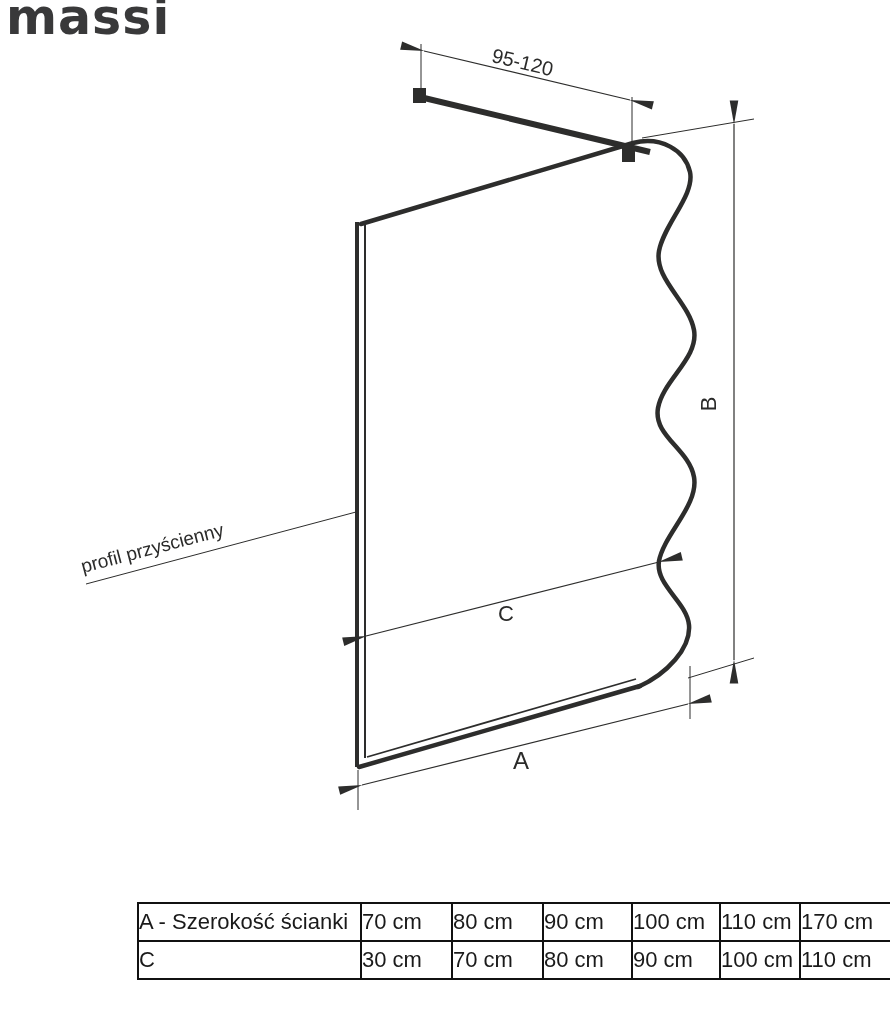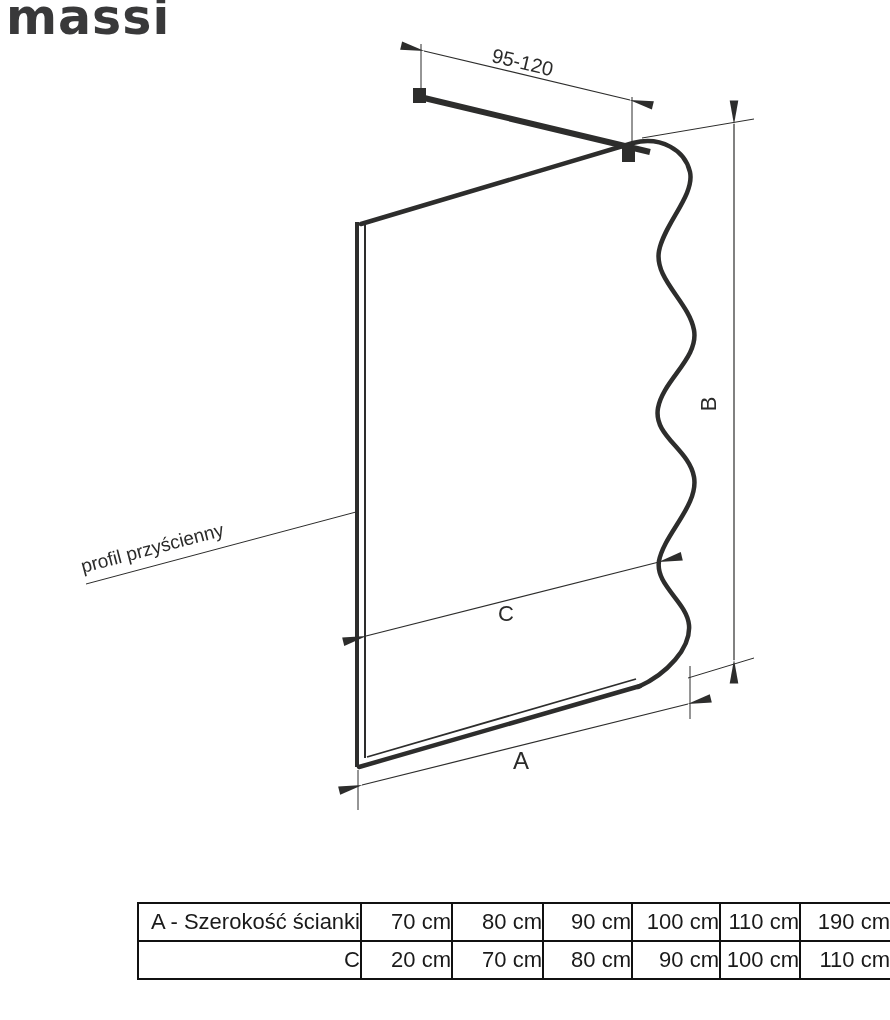--- a/index.html
+++ b/index.html
@@ -9,21 +9,21 @@
   .logo{position:absolute;left:6px;top:-7px;font-size:49px;font-weight:700;
         letter-spacing:1px;color:#39393a;line-height:1;font-family:"DejaVu Sans", sans-serif;}
   svg{position:absolute;left:0;top:0;}
   svg text{font-family:"Liberation Sans", sans-serif;fill:#2b2b2a;}
   .dim-label{font-size:22px;}
   .dim-label-sm{font-size:20px;}
   .dim-label-lg{font-size:24px;}
   .callout{font-size:19px;}
   table.size-table{position:absolute;left:137px;top:902px;width:753px;
         border-collapse:collapse;table-layout:fixed;}
-  table.size-table td{border:2px solid #111111;text-align:right;vertical-align:middle;
+  table.size-table td{border:2px solid #111111;text-align:left;vertical-align:middle;
         font-size:22px;height:36px;padding:0;white-space:nowrap;overflow:hidden;}
 </style>
 </head>
 <body>
 
 <div class="stage">
 
   <div class="logo">massi</div>
 
   <svg width="890" height="898" viewBox="0 0 890 898">
@@ -100,25 +100,25 @@
         <col style="width:91px">
     </colgroup>
     <tbody>
       <tr>
         <td>A - Szerokość ścianki</td>
         <td>70 cm</td>
         <td>80 cm</td>
         <td>90 cm</td>
         <td>100 cm</td>
         <td>110 cm</td>
-        <td>190 cm</td>
+        <td>170 cm</td>
       </tr>
       <tr>
         <td>C</td>
-        <td>20 cm</td>
+        <td>30 cm</td>
         <td>70 cm</td>
         <td>80 cm</td>
         <td>90 cm</td>
         <td>100 cm</td>
         <td>110 cm</td>
       </tr>
     </tbody>
   </table>
 
 </div>

